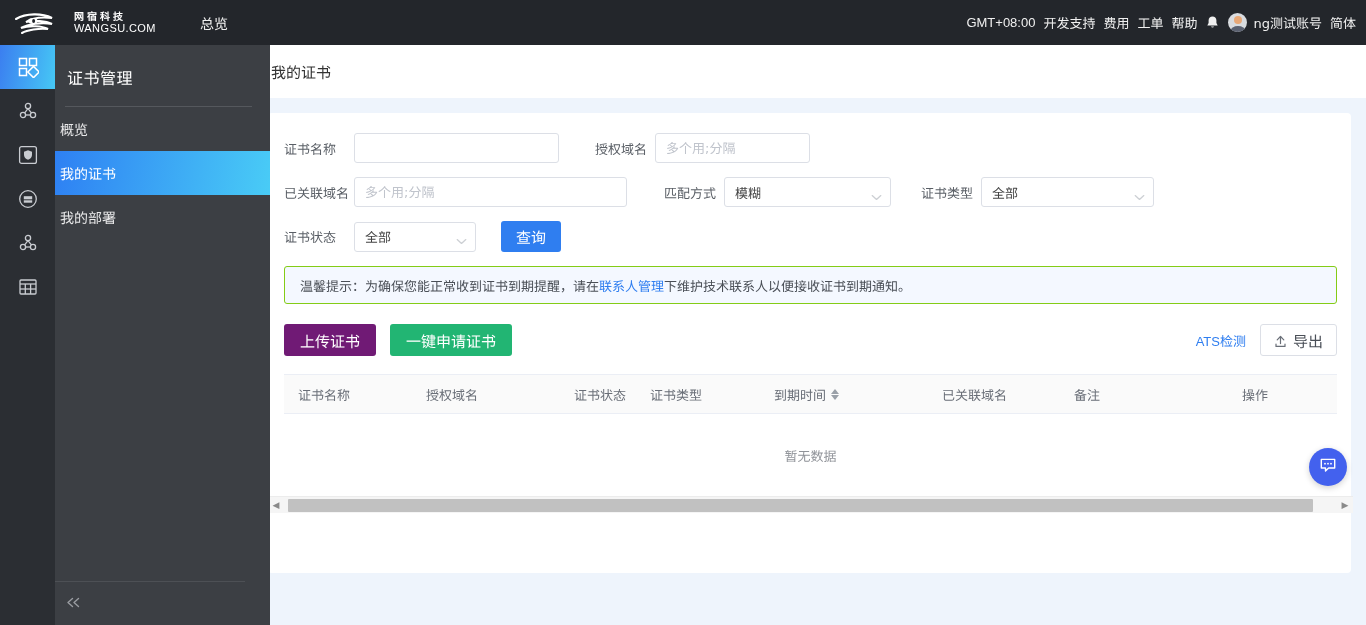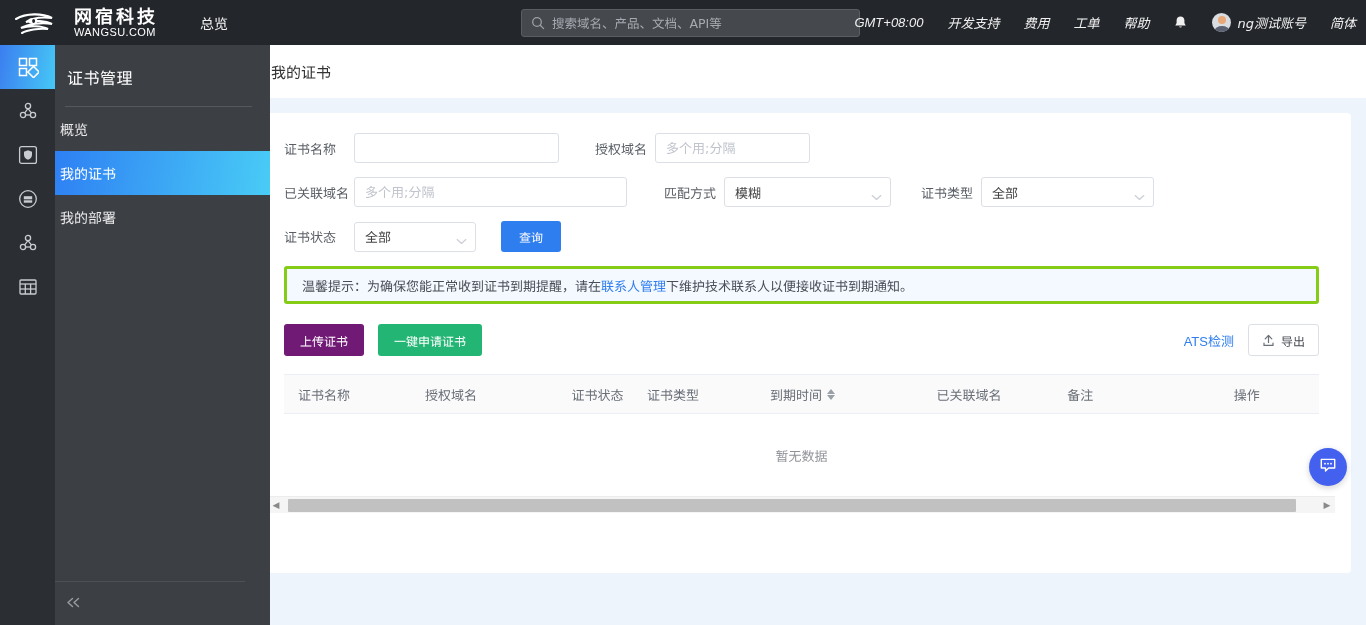--- a/index.html
+++ b/index.html
@@ -17,21 +17,21 @@
     width: 1366px; height: 45px;
     background: #23262b;
     display: flex; align-items: center;
     color: #fff;
     z-index: 40;
   }
   .brand { display: flex; align-items: center; padding-left: 12px; width: 190px; }
   .brand-logo { width: 56px; height: 30px; position: relative; flex: none; }
   .brand-text { margin-left: 6px; line-height: 1; }
   .brand-cn {
-    font-size: 18px; letter-spacing: 3px; color: #fff; font-weight: 600;
+    font-size: 10px; letter-spacing: 3px; color: #fff; font-weight: 600;
     font-family: "DejaVu Sans", sans-serif; display: block;
   }
   .brand-en {
     font-size: 11px; font-weight: 400; letter-spacing: .4px; color: #fff;
     display: block; margin-top: 1px;
   }
   .nav-overview {
     font-size: 14px; color: #f2f2f2; margin-left: 10px; cursor: pointer;
     font-family: "DejaVu Sans", sans-serif;
   }
@@ -44,24 +44,23 @@
   .search-icon { flex: none; width: 14px; height: 14px; opacity: .75; }
   .search-input {
     flex: 1; background: transparent; border: none; outline: none;
     color: #e6e6e6; font-size: 12.5px; margin-left: 7px;
     font-family: "DejaVu Sans", sans-serif;
   }
   .search-input::placeholder { color: #a7abb1; }
 
   .topright {
     position: absolute; right: 10px; top: 0; height: 45px;
-    display: flex; align-items: center; gap: 24px;
+    display: flex; align-items: center; gap: 8px;
     font-size: 13px; color: #f0f0f0;
     font-family: "DejaVu Sans", sans-serif;
-    font-style: italic;
   }
   .topright > * { cursor: pointer; white-space: nowrap; }
   .tz { font-family: "Liberation Sans", sans-serif; font-size: 13px; }
   .bell { width: 15px; height: 16px; display: block; }
   .user { display: flex; align-items: center; gap: 6px; }
   .avatar {
     width: 19px; height: 19px; border-radius: 50%;
     background: #d9dce0; position: relative; overflow: hidden; flex: none;
   }
   .avatar::after {
@@ -134,21 +133,21 @@
   }
   .page-title {
     font-size: 15px; color: #333;
     font-family: "DejaVu Sans", sans-serif;
   }
 
   .card {
     margin: 15px 15px 0 15px;
     background: #fff;
     border-radius: 4px;
-    padding: 20px 32px 0 16px;
+    padding: 20px 14px 0 16px;
     height: 460px;
     position: relative;
   }
 
   
   .frow { display: flex; align-items: center; margin-bottom: 14px; }
   .flabel {
     font-size: 13px; color: #5a5f66; white-space: nowrap;
     font-family: "DejaVu Sans", sans-serif;
   }
@@ -160,30 +159,30 @@
   }
   .ftext::placeholder { color: #c0c4cc; }
   .fsel {
     display: flex; align-items: center; justify-content: space-between;
     cursor: pointer; padding-right: 8px;
   }
   .caret { width: 11px; height: 7px; flex: none; opacity: .5; }
 
   .btn {
     border: none; border-radius: 3px; cursor: pointer;
-    font-size: 12px; font-family: "DejaVu Sans", sans-serif;
+    font-size: 15px; font-family: "DejaVu Sans", sans-serif;
   }
   .btn-query {
     background: #2f7ef0; color: #fff; height: 31px; width: 60px;
   }
 
   
   .tip {
     margin-top: 6px;
-    border: 3px solid #84cc16;
+    border: 1px solid #84cc16;
     background: #f4f8ff;
     border-radius: 3px;
     height: 38px;
     display: flex; align-items: center;
     padding: 0 15px;
     font-size: 13px; color: #4a4f57;
     font-family: "DejaVu Sans", sans-serif;
   }
   .tip a { color: #2f7ef0; text-decoration: none; cursor: pointer; }
 
@@ -265,29 +264,20 @@
         <ellipse cx="21.6" cy="13" rx="1.5" ry="1.9" fill="#23262b"></ellipse>
       </svg>
     </div>
     <div class="brand-text">
       <span class="brand-cn">网宿科技</span>
       <span class="brand-en">WANGSU.COM</span>
     </div>
   </div>
   <div class="nav-overview">总览</div>
 
-  <div class="search-wrap">
-    <span class="search-icon">
-      <svg width="14" height="14" viewBox="0 0 14 14">
-        <circle cx="6" cy="6" r="4.3" fill="none" stroke="#b9bdc3" stroke-width="1.3"></circle>
-        <line x1="9.3" y1="9.3" x2="12.6" y2="12.6" stroke="#b9bdc3" stroke-width="1.3" stroke-linecap="round"></line>
-      </svg>
-    </span>
-    <input class="search-input" type="text" placeholder="搜索域名、产品、文档、API等" style="">
-  </div>
 
   <div class="topright">
     <span class="tz">GMT+08:00</span>
     <span>开发支持</span>
     <span>费用</span>
     <span>工单</span>
     <span>帮助</span>
     <span class="bell">
       <svg width="15" height="16" viewBox="0 0 15 16">
         <path d="M7.5 1.4c-2.2 0-3.9 1.7-3.9 3.9v2.6L2.3 10.4h10.4l-1.3-2.5V5.3c0-2.2-1.7-3.9-3.9-3.9z" fill="#f0f0f0"></path>

